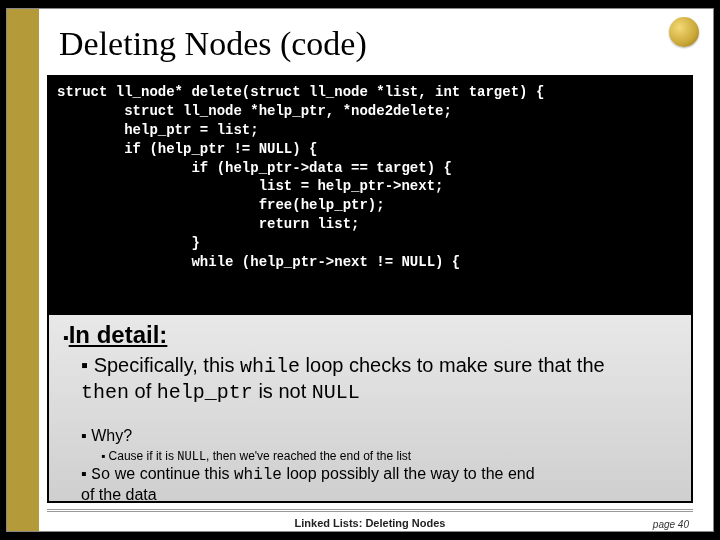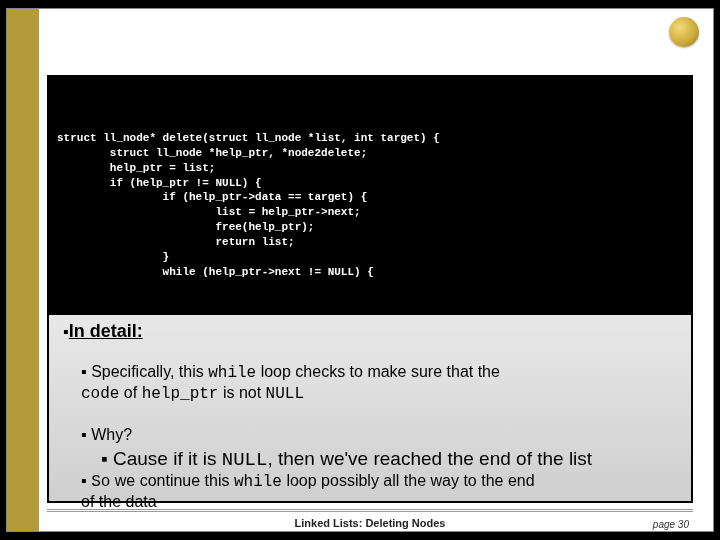--- a/index.html
+++ b/index.html
@@ -53,56 +53,55 @@
     right: 20px;
     bottom: 28px;
     background: #000;
     border: 2px solid #000;
   }
   .code-block {
     padding: 6px 8px 4px 8px;
     color: #fff;
     font-family: "Courier New", monospace;
     font-weight: bold;
-    font-size: 11px;
+    font-size: 14px;
     line-height: 1.35;
     white-space: pre;
-    margin-top: 48px;
   }
   .gray-panel {
     position: absolute;
     top: 238px;
     left: 0;
     right: 0;
     bottom: 0;
     background: linear-gradient(#e8e8e8, #cfcfcf);
     padding: 6px 14px 8px 14px;
     color: #000;
     font-size: 16px;
   }
   .gray-panel .heading {
-    font-size: 18px;
+    font-size: 24px;
     font-weight: bold;
     text-decoration: underline;
   }
   .gray-panel .b1 {
     padding-left: 18px;
-    margin-top: 20px;
-    font-size: 16px;
+    margin-top: 4px;
+    font-size: 20px;
     line-height: 1.25;
   }
   .gray-panel .b1b {
     padding-left: 18px;
     margin-top: 22px;
     font-size: 16px;
   }
   .gray-panel .b2 {
     padding-left: 38px;
     margin-top: 4px;
-    font-size: 19px;
+    font-size: 12px;
   }
   .gray-panel .b1c {
     padding-left: 18px;
     font-size: 16px;
     line-height: 1.25;
   }
   .sq { font-family: Arial, sans-serif; }
   .mono { font-family: "Courier New", monospace; }
   .notu { }
   .footer {
@@ -131,55 +130,56 @@
     color: #333;
   }
 </style>
 </head>
 <body>
 
 <div class="slide">
   <div class="gold-strip"></div>
   <div class="logo"></div>
 
+  <div class="title">Deleting Nodes (code)</div>
 
   <div class="black-panel">
     <div class="code-block">struct ll_node* delete(struct ll_node *list, int target) {
         struct ll_node *help_ptr, *node2delete;
         help_ptr = list;
         if (help_ptr != NULL) {
                 if (help_ptr-&gt;data == target) {
                         list = help_ptr-&gt;next;
                         free(help_ptr);
                         return list;
                 }
                 while (help_ptr-&gt;next != NULL) {</div>
 
     <div class="gray-panel">
       <div>
         <span class="sq">▪</span><span class="heading">In detail:</span>
       </div>
 
       <div class="b1">
         <span class="sq">▪ </span><span>Specifically, this </span><span class="mono">while</span><span> loop checks to make sure that the</span><br>
-        <span class="mono">code</span><span> of </span><span class="mono">help_ptr</span><span> is </span><span class="notu">not</span><span> </span><span class="mono">NULL</span>
+        <span class="mono">then</span><span> of </span><span class="mono">help_ptr</span><span> is </span><span class="notu">not</span><span> </span><span class="mono">NULL</span>
       </div>
 
       <div class="b1b">
         <span class="sq">▪ </span><span>Why?</span>
       </div>
 
       <div class="b2">
         <span class="sq">▪ </span><span>Cause if it is </span><span class="mono">NULL</span><span>, then we've reached the end of the list</span>
       </div>
 
       <div class="b1c">
         <span class="sq">▪ </span><span class="mono">So</span><span> we continue this </span><span class="mono">while</span><span> loop possibly all the way to the end</span><br>
         <span>of the data</span>
       </div>
     </div>
   </div>
 
   <div class="footer">
     <div class="footer-title">Linked Lists:  Deleting Nodes</div>
-    <div class="page-num">page 30</div>
+    <div class="page-num">page 40</div>
   </div>
 </div>
 
 </body></html>

